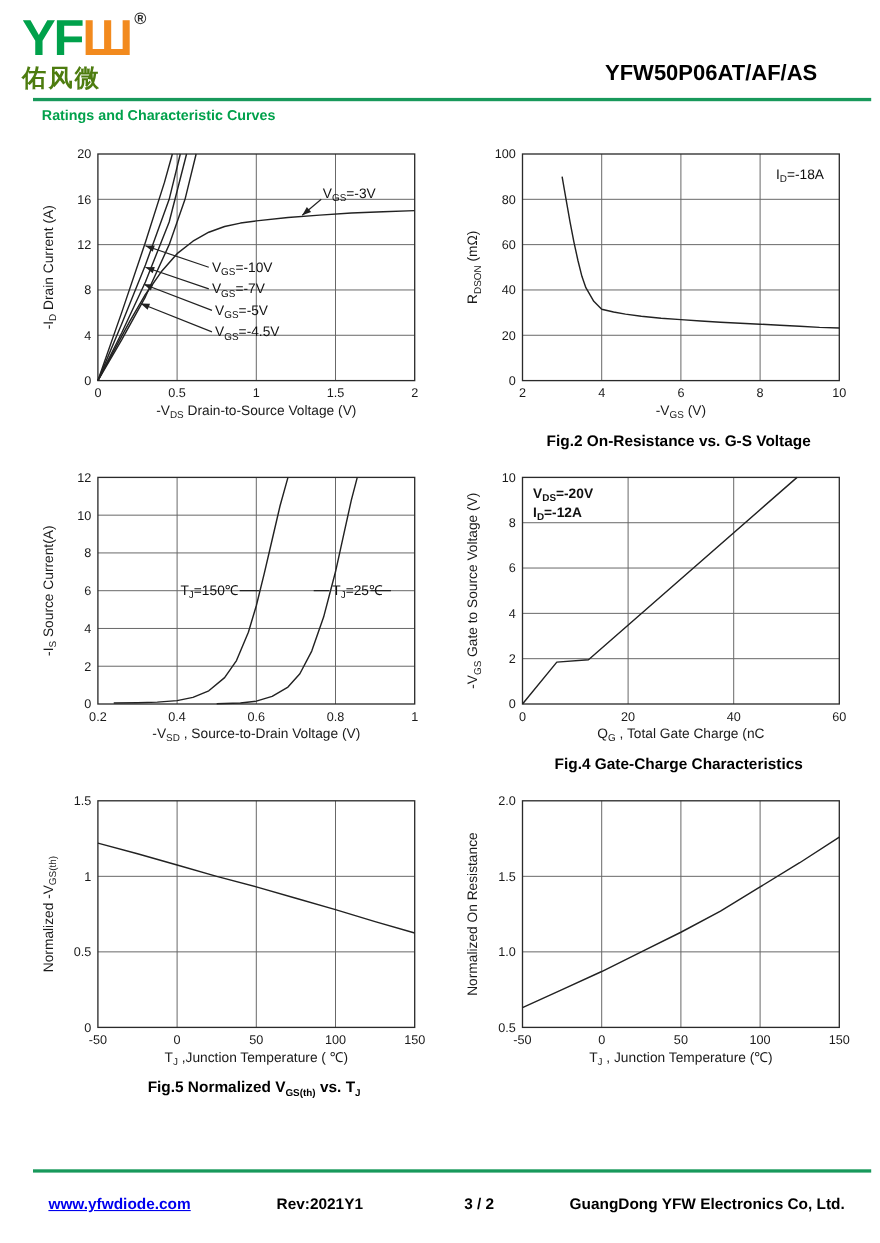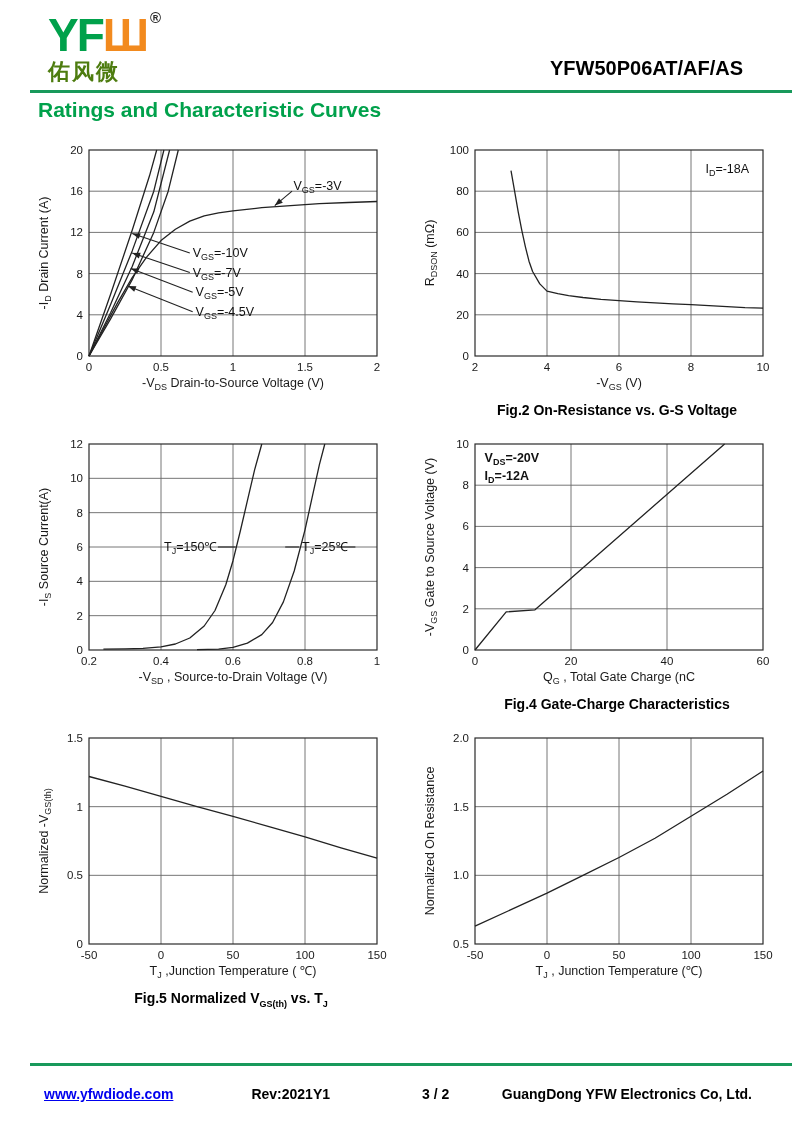--- a/index.html
+++ b/index.html
@@ -2,51 +2,51 @@
 <html><head>
 <meta charset="utf-8">
 <style>
   * { margin:0; padding:0; box-sizing:border-box; }
   body { background:#e8e8e8; font-family:"Liberation Sans", sans-serif; }
   .page {
     position:relative; width:800px; height:1130px; margin:0 auto;
     background:#ffffff; color:#1a1a1a; overflow:hidden;
   }
   
-  .header { position:relative; padding:10px 36px 0 48px; }
+  .header { position:relative; padding:10px 36px 0 20px; }
   .logo-line { line-height:1; white-space:nowrap; }
   .logo-yf   { font-size:46px; font-weight:bold; color:#00A14B; letter-spacing:-2px; }
   .logo-sha  { font-size:46px; font-weight:bold; color:#F28A1E; letter-spacing:-1px; }
   .logo-reg  { font-size:15px; font-weight:bold; color:#2a2a2a; vertical-align:28px; margin-left:2px; }
   .logo-cn   { font-size:22px; font-weight:bold; color:#4d7c0f; letter-spacing:2px; margin-top:2px; line-height:1.1; }
   .part-number {
     position:absolute; right:57px; bottom:4px;
     font-size:20px; font-weight:bold; color:#000;
   }
   .green-rule { height:3px; background:#18995B; margin:6px 8px 0 30px; }
   .section-title {
-    margin:5px 0 0 38px; font-size:21px; font-weight:bold; color:#00A14B;
+    margin:5px 0 0 38px; font-size:13px; font-weight:bold; color:#00A14B;
   }
   
   .charts-grid {
     display:grid; grid-template-columns:362px 362px; column-gap:24px;
     padding:16px 22px 0 30px; row-gap:14px;
   }
   .figure { display:flex; flex-direction:column; align-items:center; }
   .figure svg { display:block; }
   .fig-caption {
     margin-top:8px; margin-left:40px; font-size:14px; font-weight:bold; color:#000;
     text-align:center; white-space:nowrap;
   }
   .fig-caption sub { font-size:9px; }
   
   .footer { position:absolute; left:0; right:0; top:1063px; }
   .footer-rule { height:3px; background:#18995B; margin:0 8px 0 30px; }
   .footer-row {
-    display:flex; align-items:baseline; padding:20px 48px 0 44px;
+    display:flex; align-items:baseline; padding:20px 32px 0 44px;
     font-size:14px; font-weight:bold; color:#000;
   }
   .footer-link { color:#0000EE; text-decoration:underline; }
   .footer-rev  { margin-left:78px; }
   .footer-page { margin-left:92px; }
   .footer-company { margin-left:auto; }
 </style>
 </head>
 <body>
 

